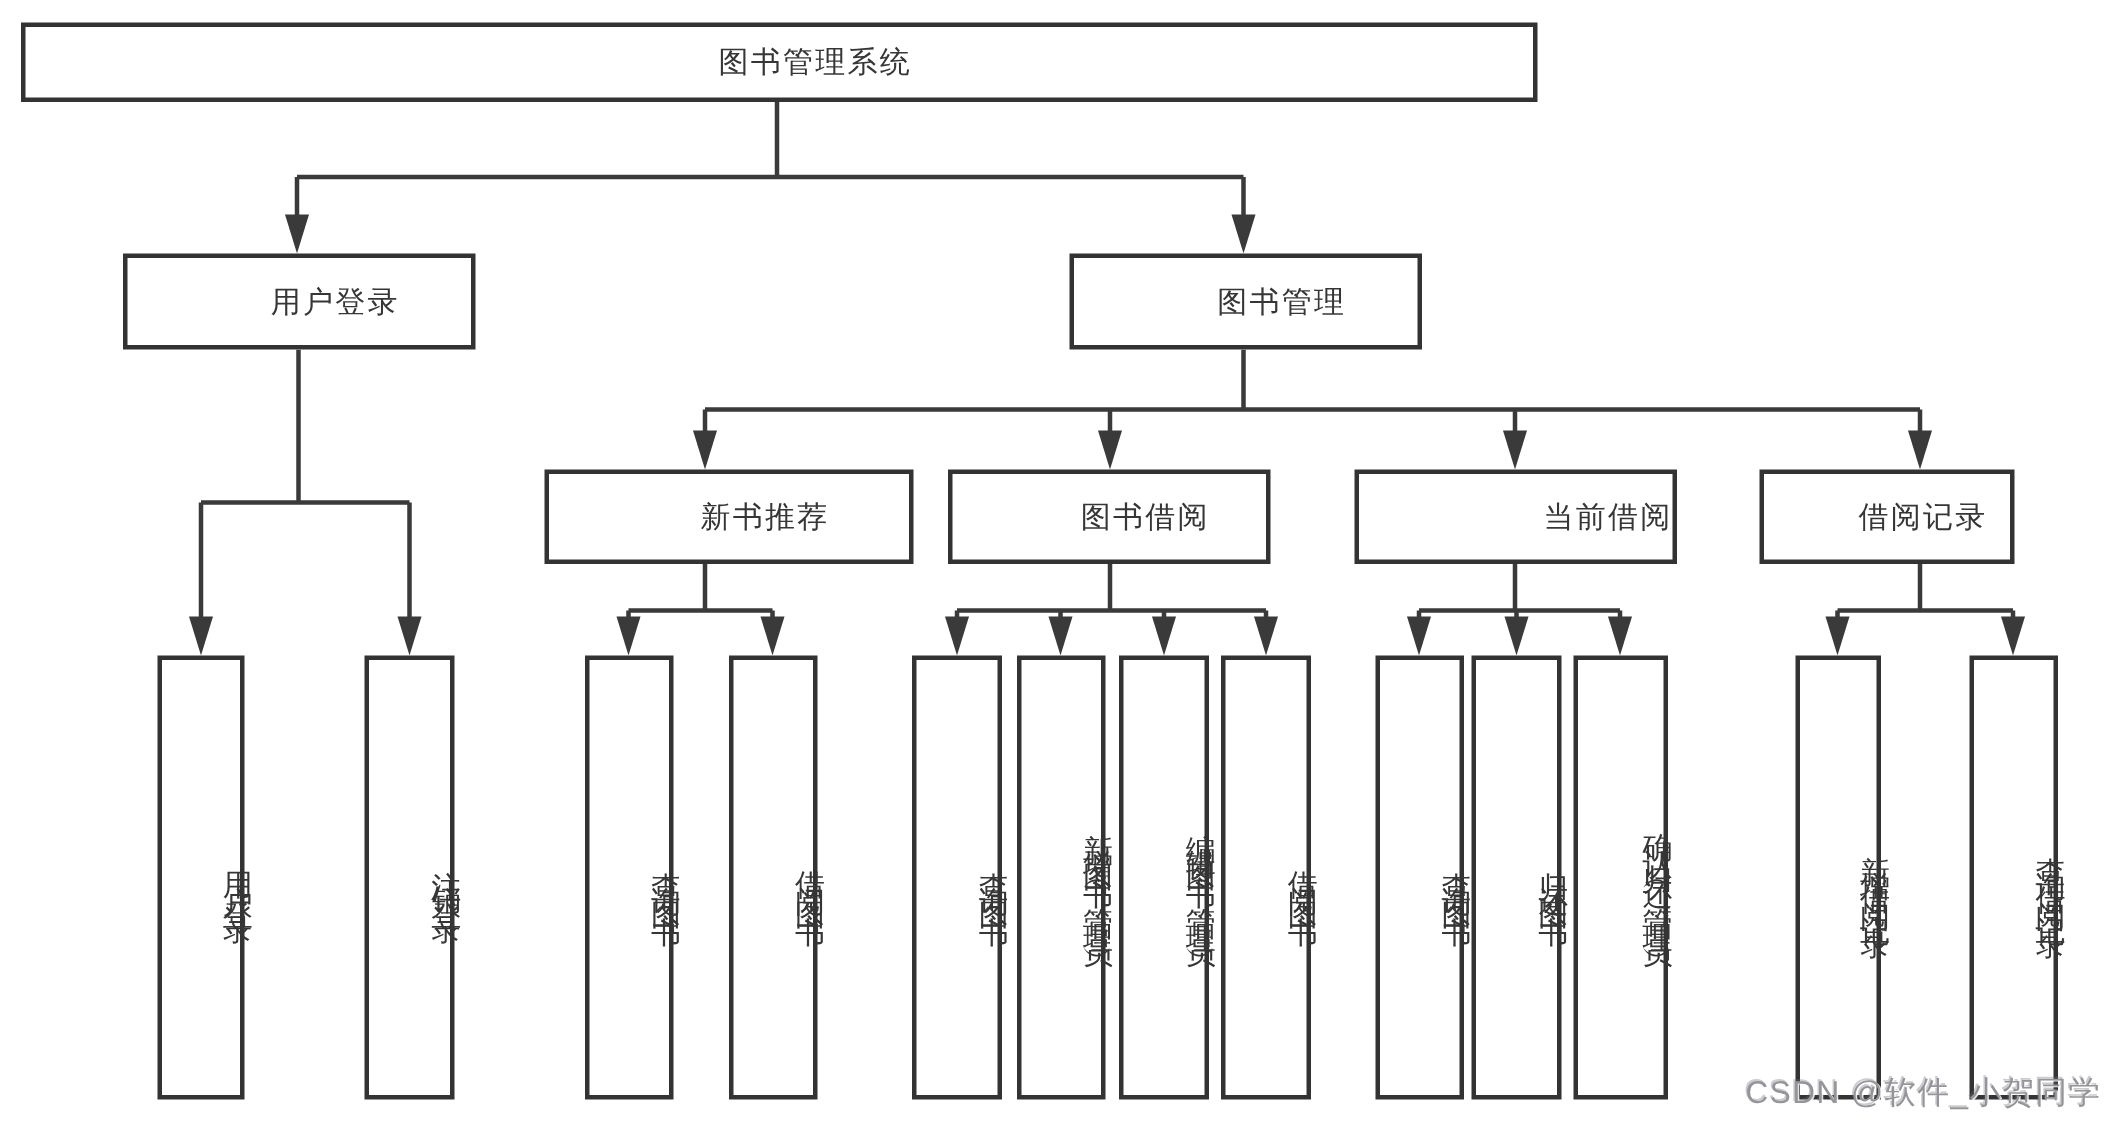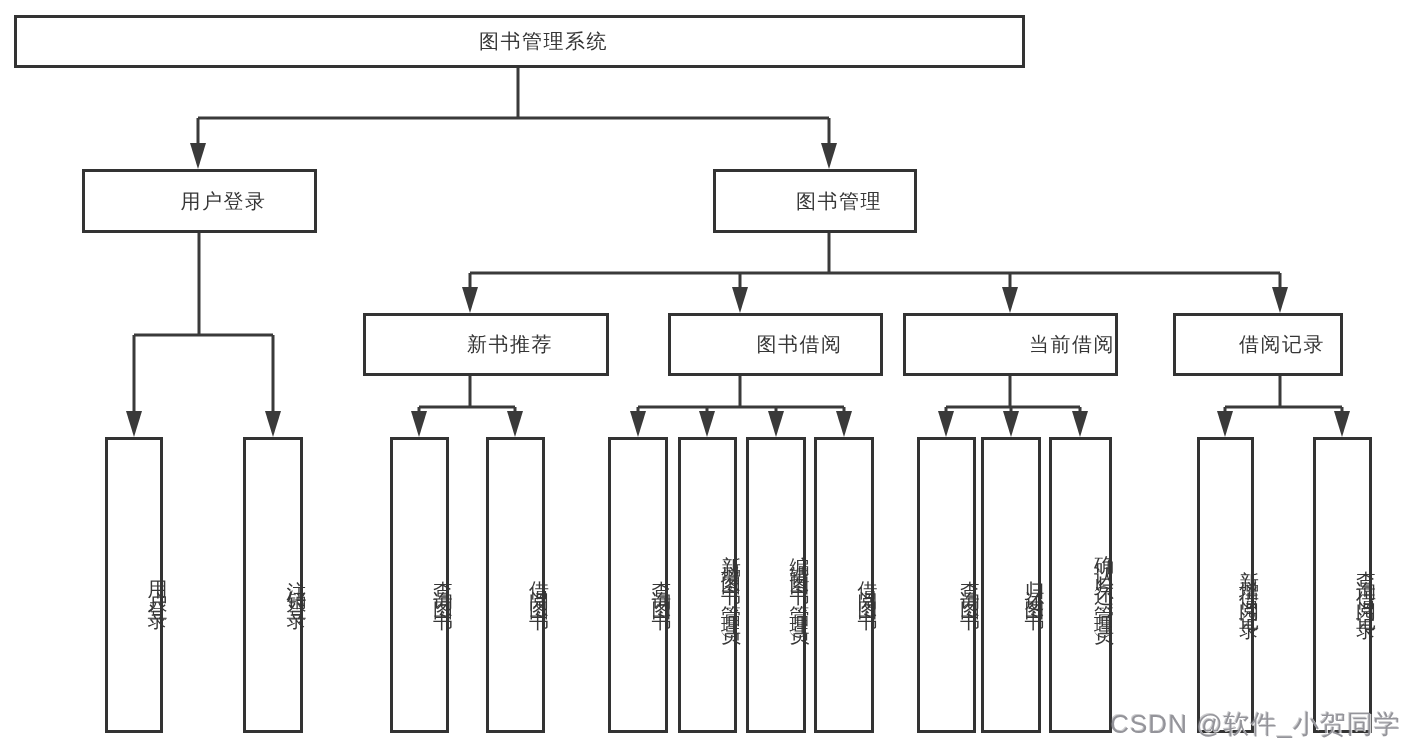--- a/index.html
+++ b/index.html
@@ -29,21 +29,21 @@
     writing-mode:vertical-rl;
     text-orientation:mixed;
     font-size:20px;
     line-height:1;
     letter-spacing:10px;
     white-space:nowrap;
   }
   #watermark{
     position:absolute;
     right:4px;bottom:5px;
-    font-size:26px;
+    font-size:21px;
     letter-spacing:1px;
     color:#94949a;
     text-shadow:1px 1px 0 rgba(255,255,255,0.85), -1px -1px 0 rgba(110,110,115,0.35);
     white-space:nowrap;
     z-index:5;
     margin-top:40px;
   }
 </style>
 </head>
 <body>
@@ -90,28 +90,28 @@
     </g>
   </svg>
 
   <div class="node h-node" style="left:14px;top:15px;width:1011px;height:53px;">
     <span>图书管理系统</span>
   </div>
 
   <div class="node h-node" style="left:82px;top:169px;width:235px;height:64px;">
     <span>用户登录</span>
   </div>
-  <div class="node h-node" style="left:713px;top:169px;width:204px;height:64px;">
+  <div class="node h-node" style="left:713px;top:169px;width:235px;height:64px;">
     <span>图书管理</span>
   </div>
 
   <div class="node h-node" style="left:363px;top:313px;width:246px;height:63px;">
     <span>新书推荐</span>
   </div>
-  <div class="node h-node" style="left:632px;top:313px;width:215px;height:63px;margin-left:36px;">
+  <div class="node h-node" style="left:632px;top:313px;width:215px;height:63px;">
     <span>图书借阅</span>
   </div>
   <div class="node h-node" style="left:903px;top:313px;width:215px;height:63px;justify-content:flex-end;">
     <span>当前借阅</span>
   </div>
   <div class="node h-node" style="left:1173px;top:313px;width:170px;height:63px;">
     <span>借阅记录</span>
   </div>
 
   <div class="node leaf" style="left:105px;top:437px;width:58px;height:296px;">

